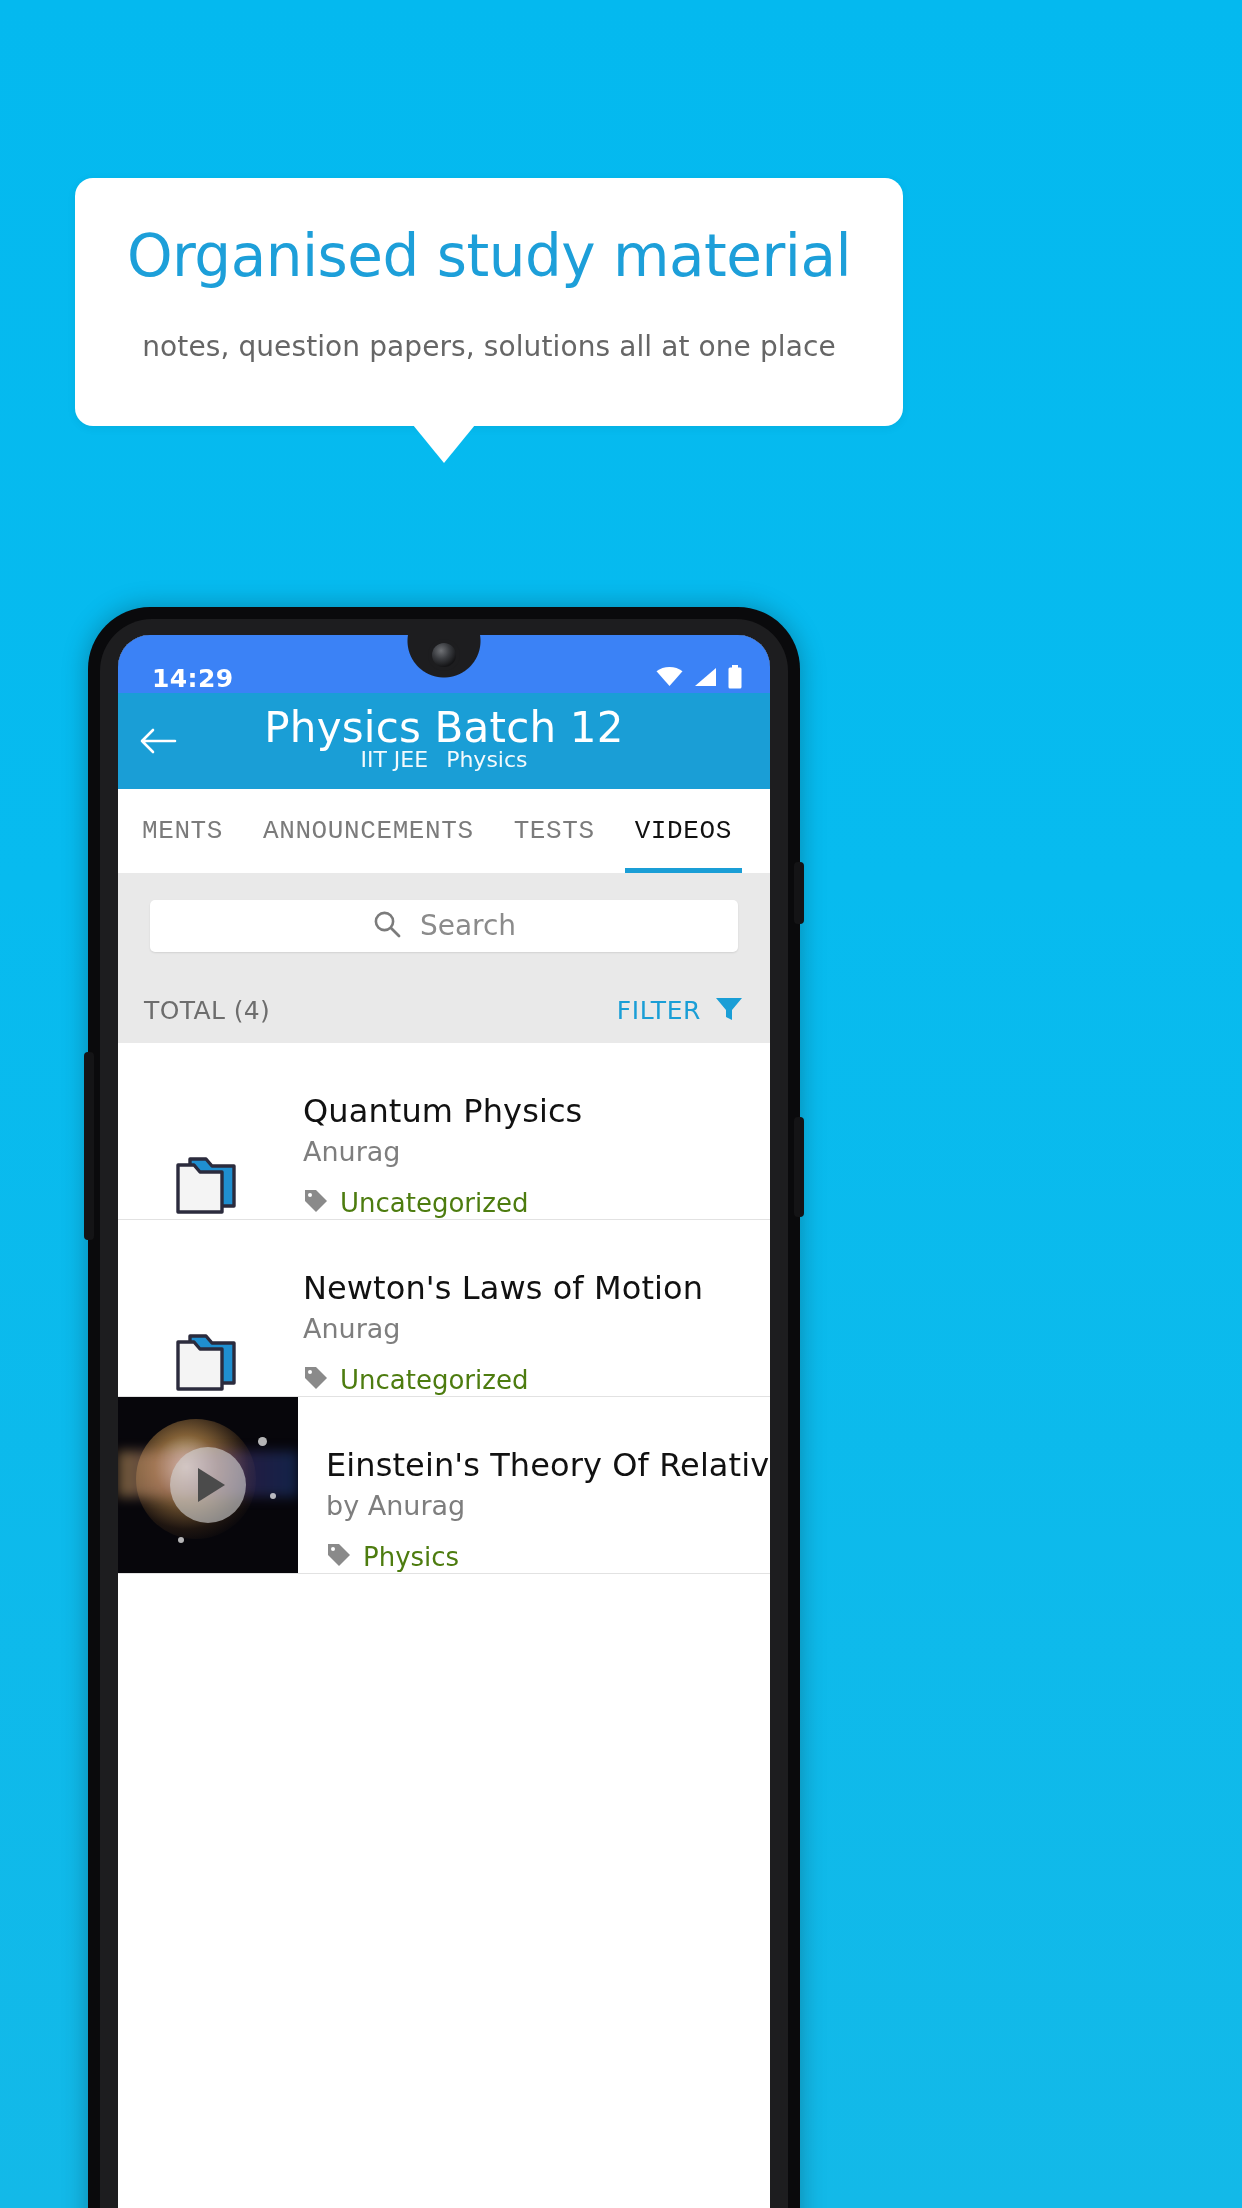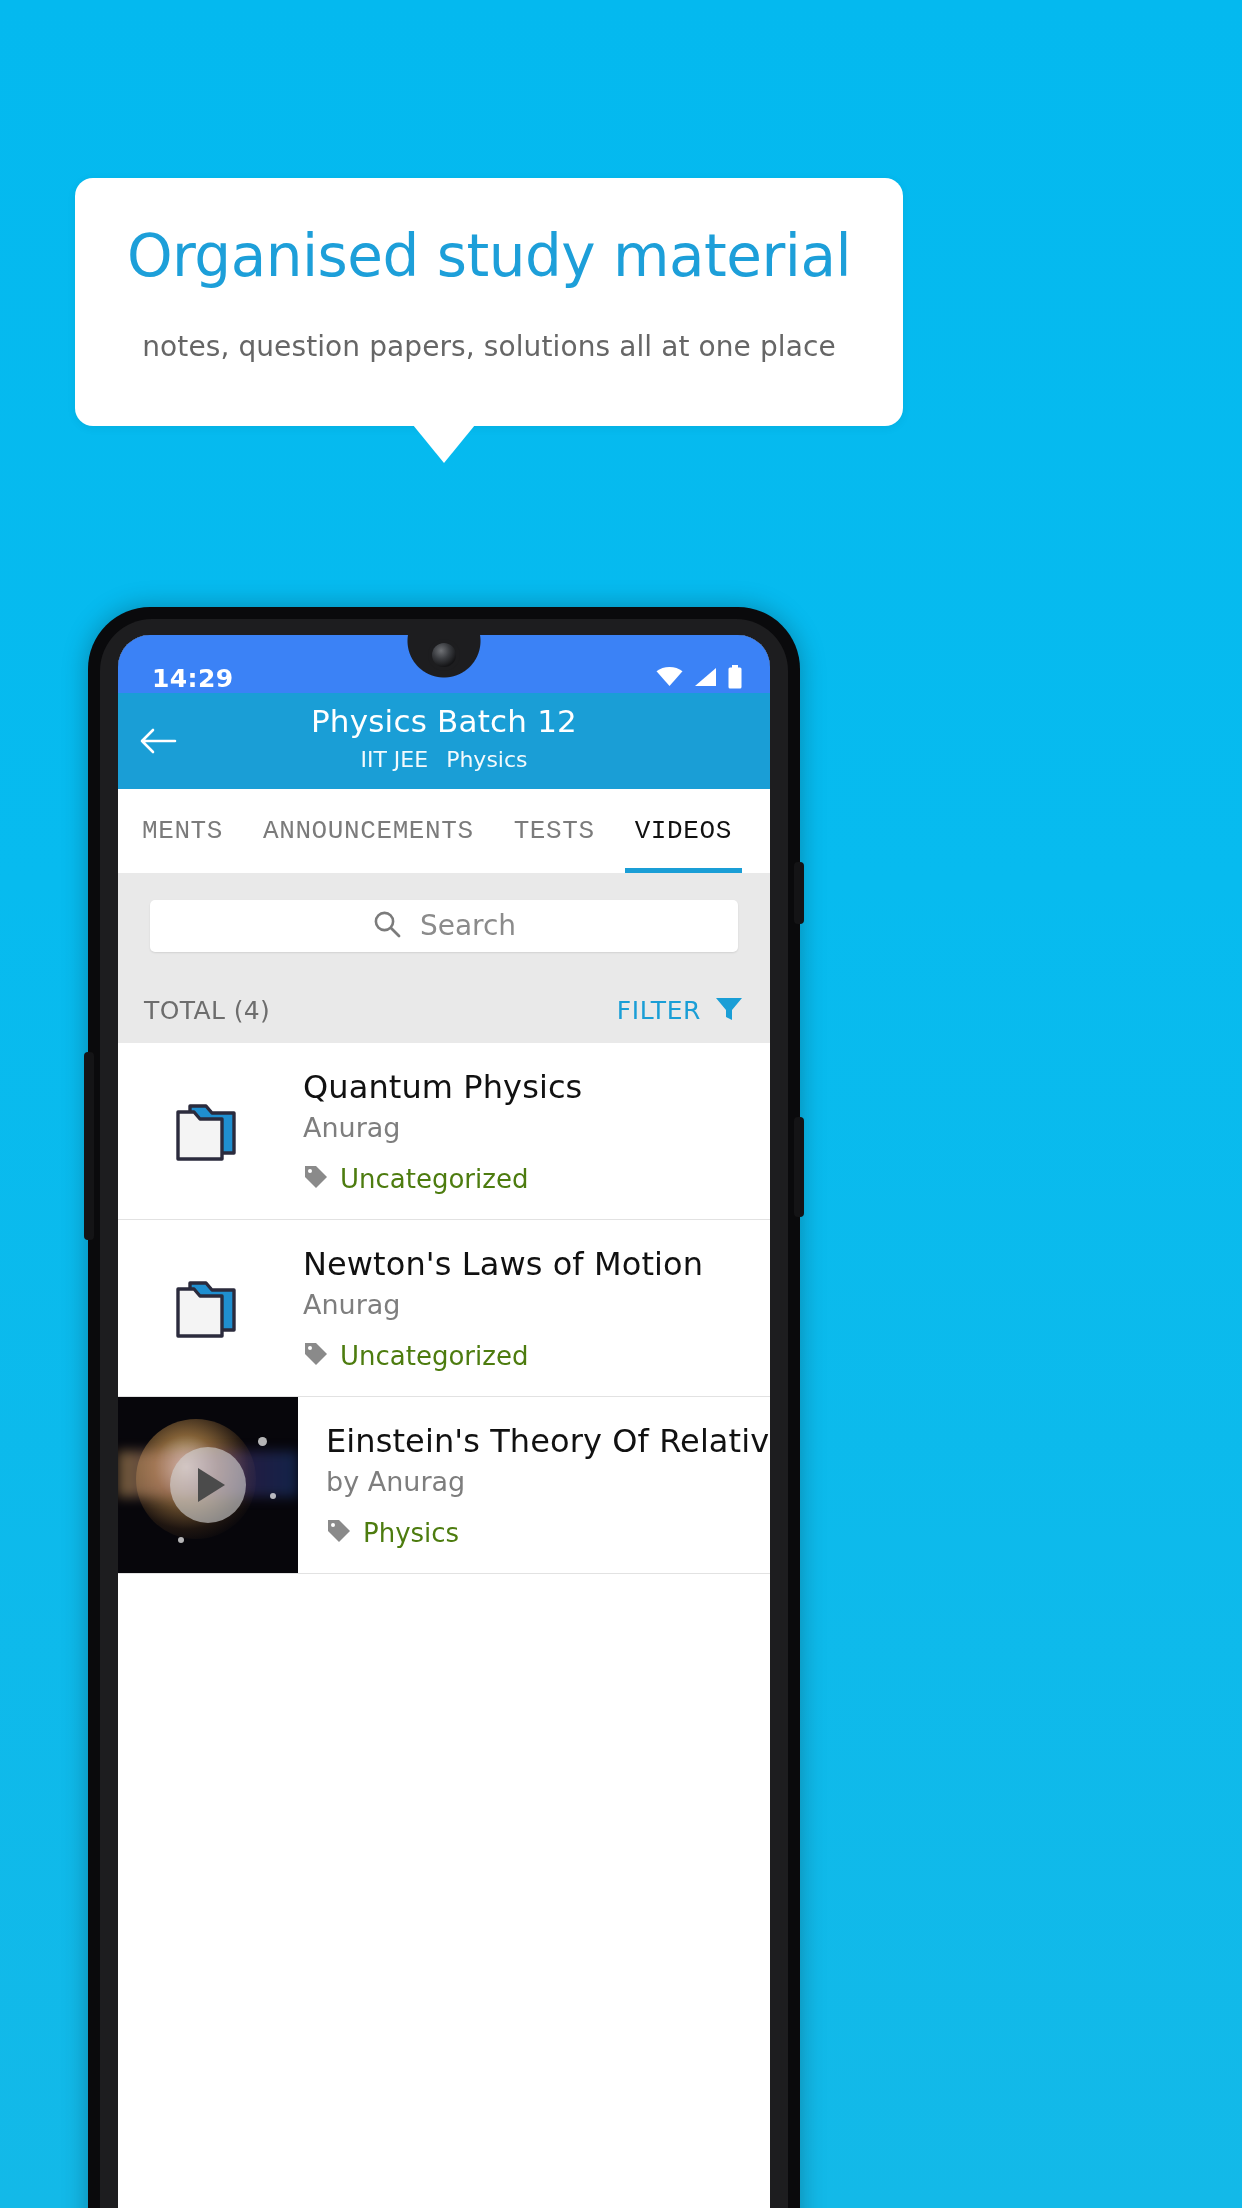--- a/index.html
+++ b/index.html
@@ -120,21 +120,21 @@
     color:#fff;
   }
   .back-arrow {
     position:absolute; left:18px; top:26px;
     width:44px; height:44px;
     display:flex; align-items:center; justify-content:center;
   }
   .appbar-title {
     position:absolute; left:0; right:0; top:10px;
     text-align:center;
-    font-size:31px; font-weight:400; color:#fff;
+    font-size:42px; font-weight:400; color:#fff;
     letter-spacing:.2px;
   }
   .appbar-sub {
     position:absolute; left:0; right:0; top:54px;
     text-align:center;
     font-size:22px; color:#ffffff; opacity:.95;
   }
   .appbar-sub span { margin:0 9px; }
 
   
@@ -189,21 +189,21 @@
     display:flex; align-items:center; gap:13px;
   }
   .filter-label { font-size:25px; color:#1a9ed6; letter-spacing:.6px; }
 
   
   .list { position:absolute; left:0; right:0; top:408px; bottom:0; background:#fff; }
   .row {
     position:relative;
     height:177px;
     border-bottom:1px solid #e2e2e2;
-    display:flex; align-items:center;
+    display:flex; align-items:flex-end;
   }
   .row-icon {
     width:185px; min-width:185px;
     display:flex; align-items:center; justify-content:center;
   }
   .row-body { padding-right:18px; }
   .row-title {
     font-size:32px; color:#111111; font-weight:400; letter-spacing:.1px;
     white-space:nowrap;
   }

